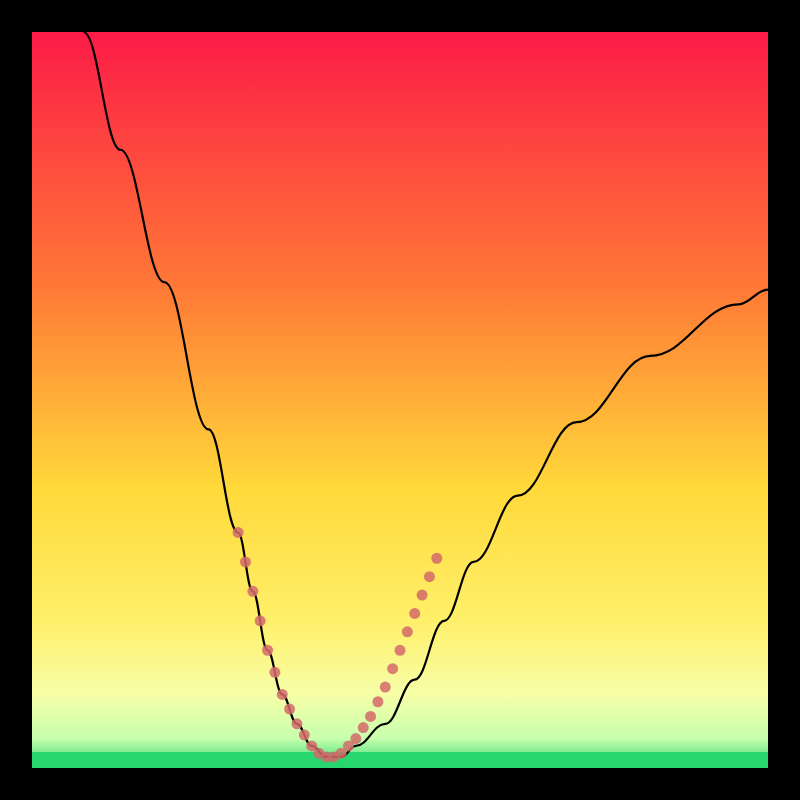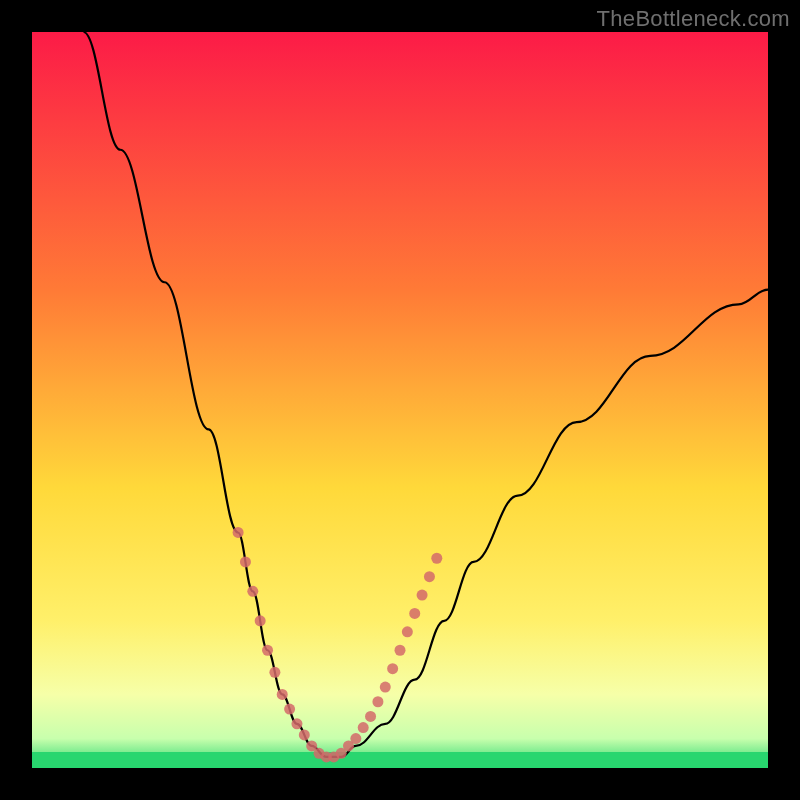--- a/index.html
+++ b/index.html
@@ -29,21 +29,20 @@
   svg {
     position: absolute;
     top: 0;
     left: 0;
   }
 </style>
 </head>
 <body>
 <div class="frame">
 
-<div class="watermark">TheBottleneck.com</div>
 
 <svg id="chart-svg" width="800" height="800" viewBox="0 0 800 800">
   <defs>
     <linearGradient id="bg-grad" x1="0" y1="0" x2="0" y2="1">
       <stop id="g0" offset="0%" stop-color="#fc1b47"></stop>
       <stop id="g1" offset="35%" stop-color="#ff7a36"></stop>
       <stop id="g2" offset="62%" stop-color="#ffd93a"></stop>
       <stop id="g3" offset="80%" stop-color="#fff06a"></stop>
       <stop id="g4" offset="90%" stop-color="#f6ffa8"></stop>
       <stop id="g5" offset="96%" stop-color="#c8ffad"></stop>

